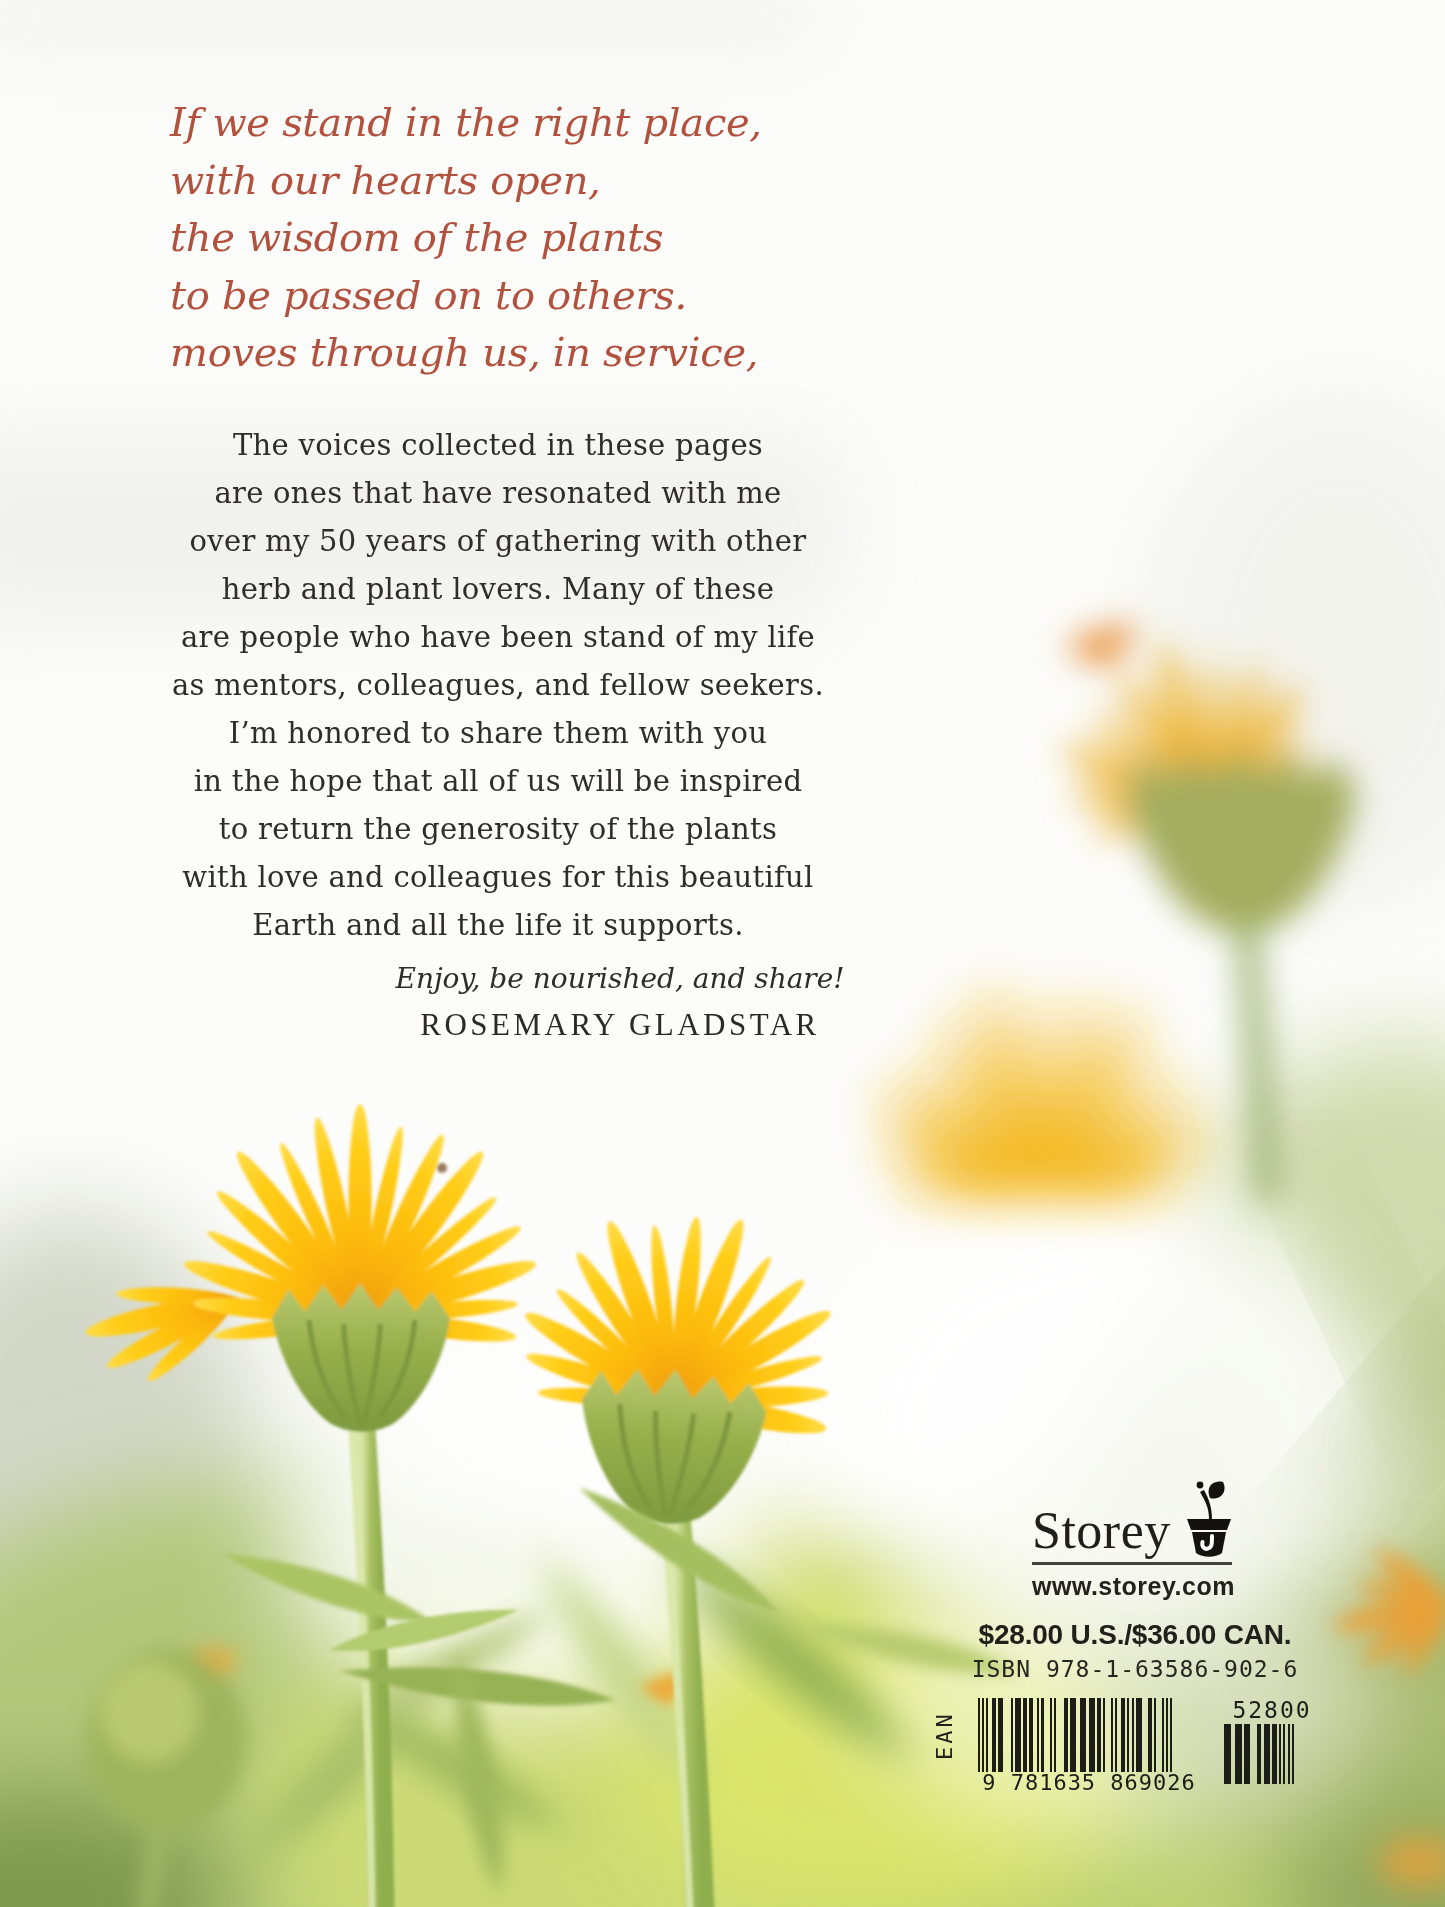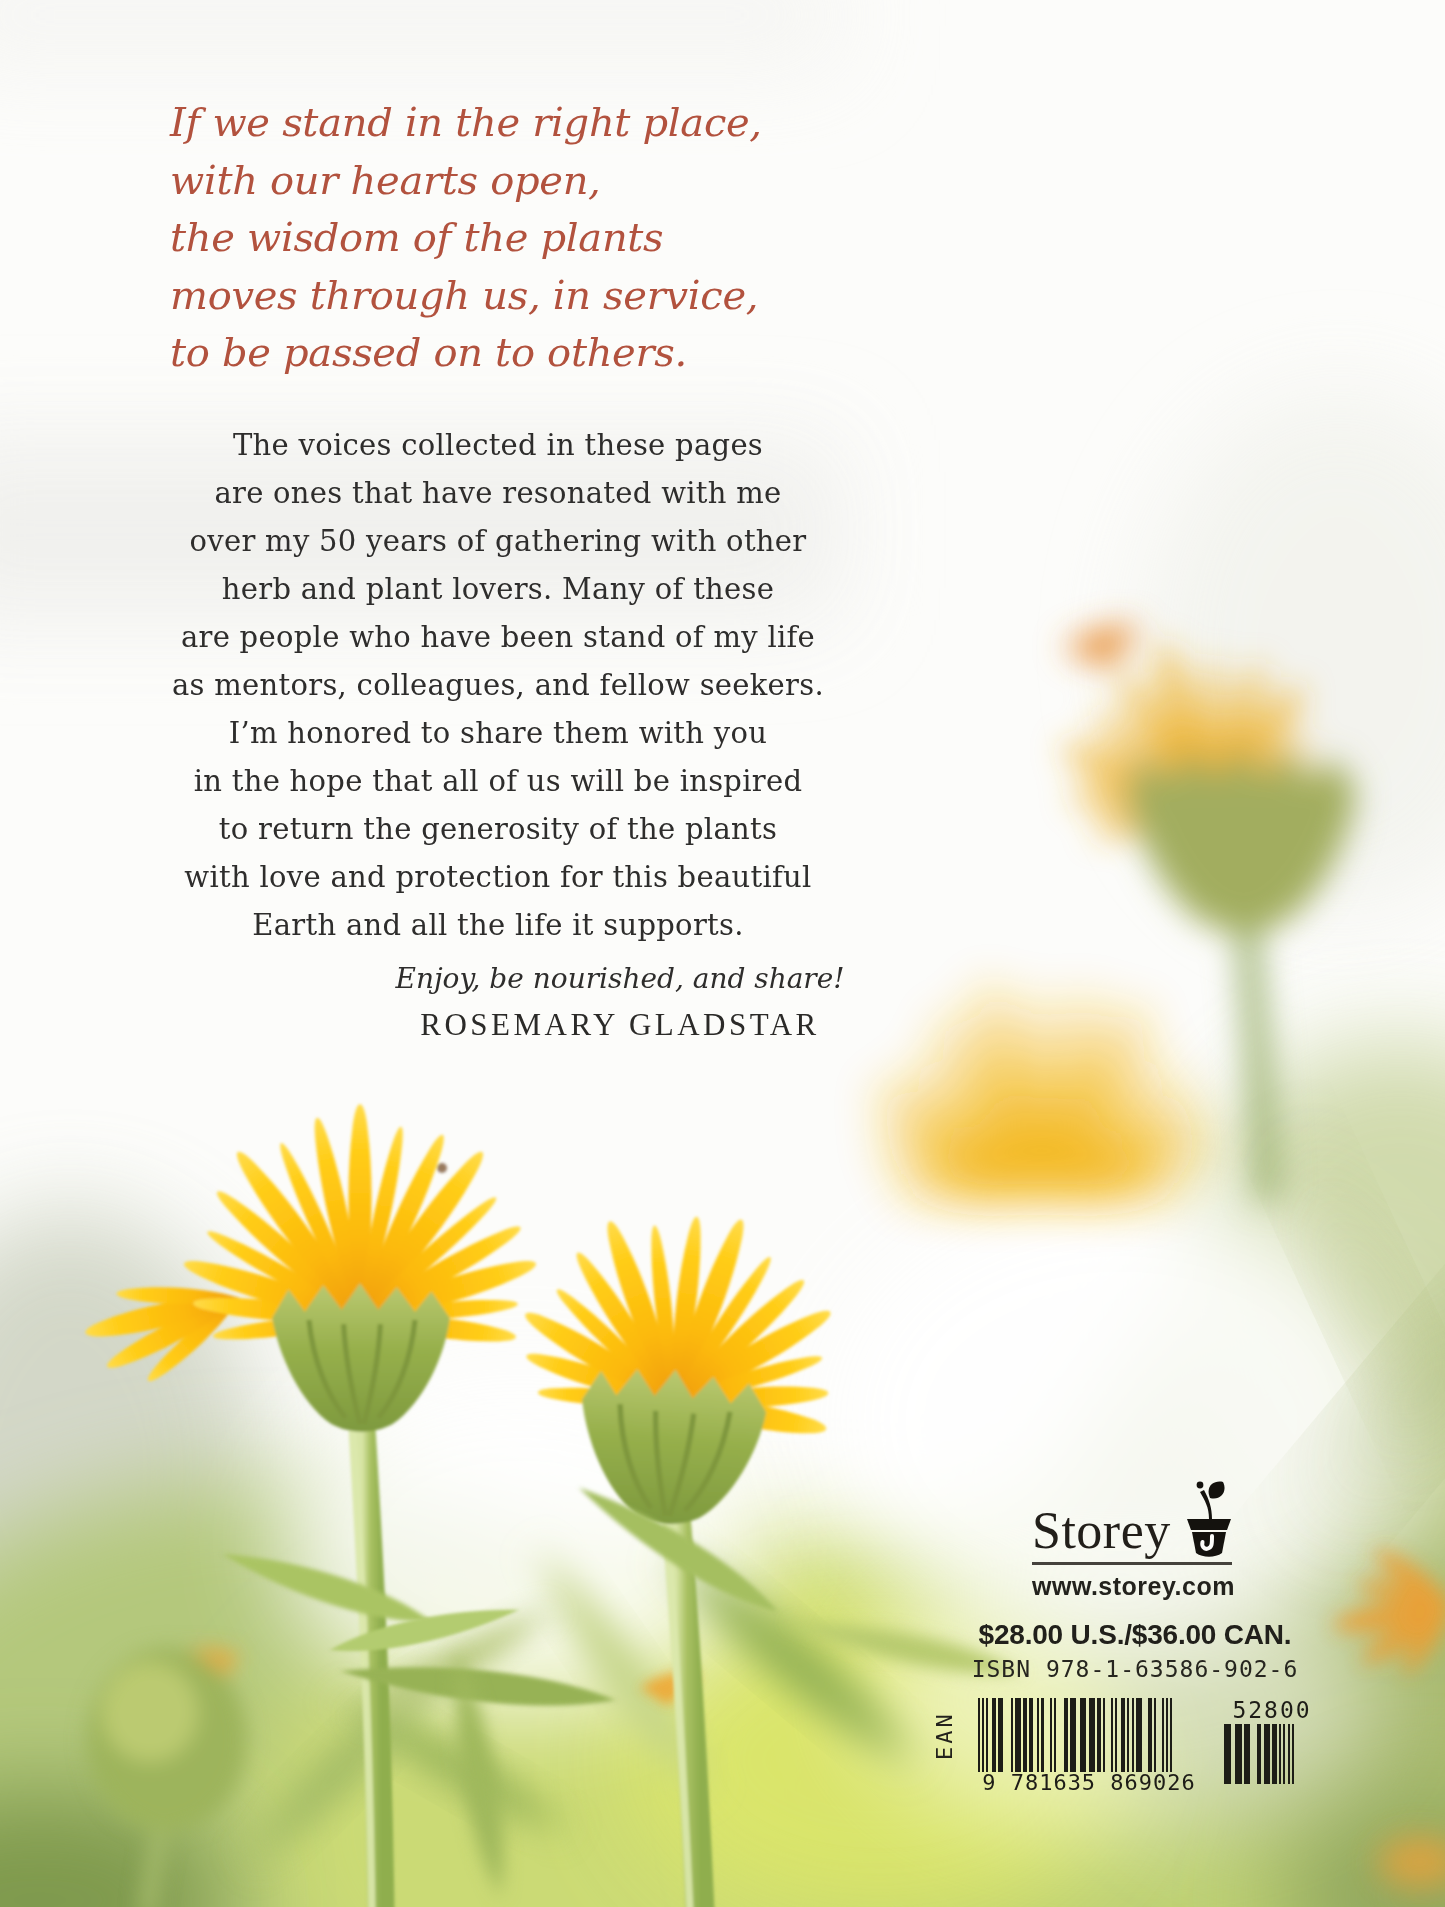--- a/index.html
+++ b/index.html
@@ -231,35 +231,35 @@
     <use href="#leaf" fill="#a5bf60" filter="url(#f2)" transform="translate(778,1612) rotate(-58) scale(1.2,1.7)"></use>
     <use href="#leaf" fill="#97b254" filter="url(#f2)" transform="translate(615,1700) rotate(-84) scale(1.3,2.0)"></use>
     <use href="#leaf" fill="#b7ca6e" filter="url(#f6)" transform="translate(1020,1672) rotate(-78) scale(1.2,1.7)"></use>
     <use href="#leaf" fill="#9fb85c" filter="url(#f6)" transform="translate(500,1895) rotate(-10) scale(1.4,1.8)"></use>
   </svg>
 
   <div class="quote">
     <div>If we stand in the right place,</div>
     <div>with our hearts open,</div>
     <div>the wisdom of the plants</div>
+    <div>to be passed on to others.</div>
     <div>moves through us, in service,</div>
-    <div>to be passed on to others.</div>
   </div>
 
   <div class="blurb">
     <div>The voices collected in these pages</div>
     <div>are ones that have resonated with me</div>
     <div>over my 50 years of gathering with other</div>
     <div>herb and plant lovers. Many of these</div>
     <div>are people who have been stand of my life</div>
     <div>as mentors, colleagues, and fellow seekers.</div>
     <div>I’m honored to share them with you</div>
     <div>in the hope that all of us will be inspired</div>
     <div>to return the generosity of the plants</div>
-    <div>with love and protection for this beautiful</div>
+    <div>with love and colleagues for this beautiful</div>
     <div>Earth and all the life it supports.</div>
   </div>
 
   <div class="signoff">Enjoy, be nourished, and share!</div>
   <div class="author">ROSEMARY GLADSTAR</div>
 
   <div class="storey-word">Storey</div>
 
   <svg class="pot" viewBox="0 0 46 78" aria-hidden="true">
     <g fill="#14120e">

